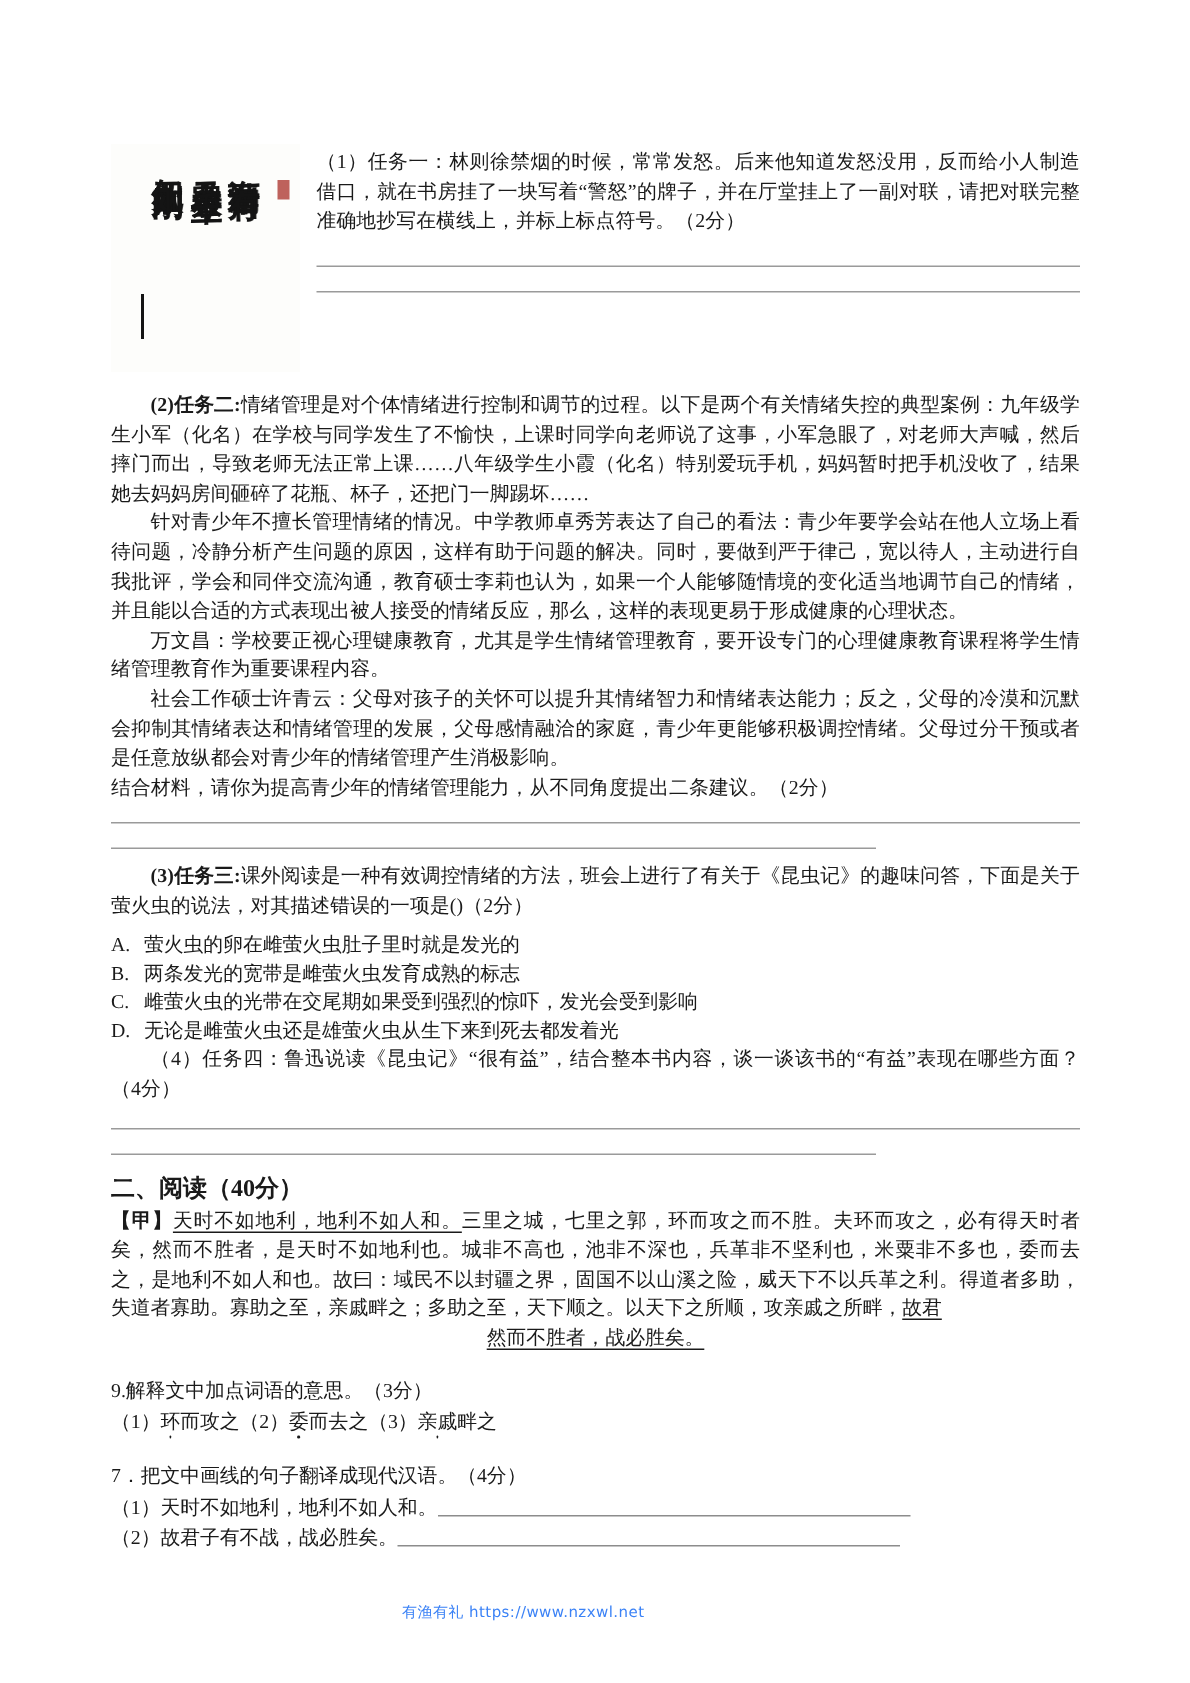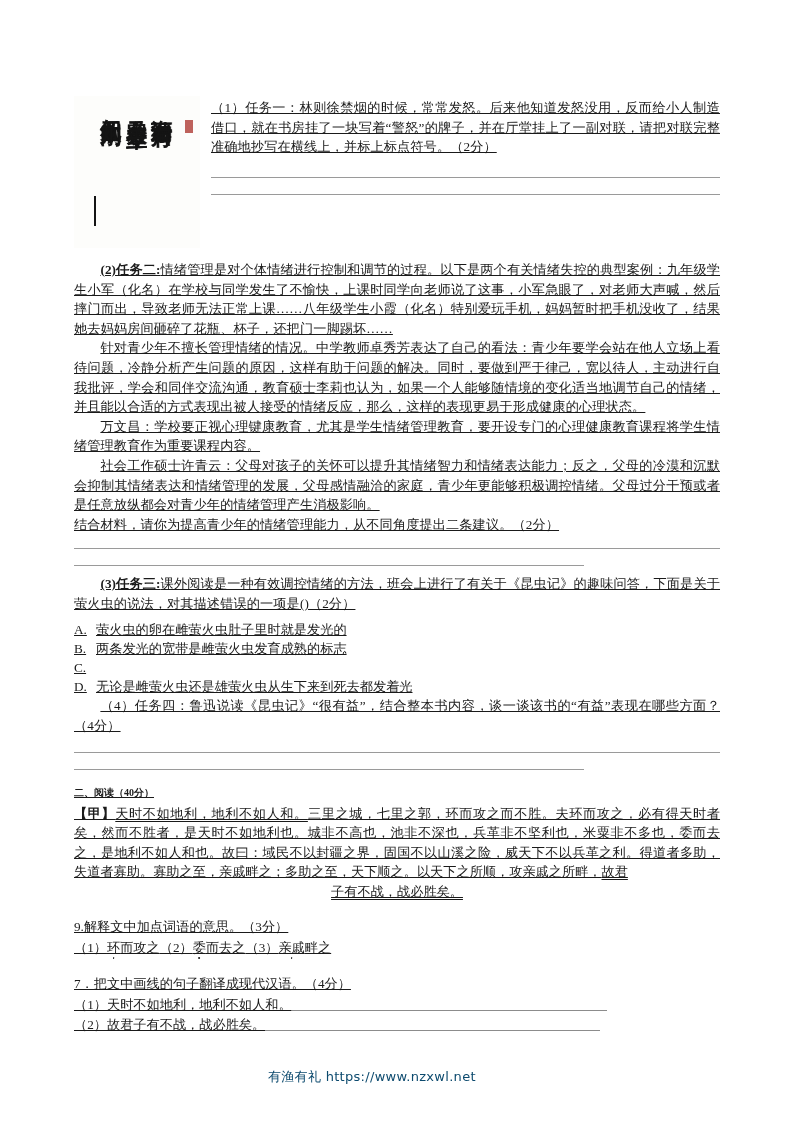--- a/index.html
+++ b/index.html
@@ -20,21 +20,20 @@
     left: 0; top: 0;
     width: 793px;
     height: 1122px;
     padding: 0;
   }
   .content {
     position: absolute;
     left: 74px;
     top: 96px;
     width: 646px;
-    text-decoration: underline;
   }
 
   
   .para {
     font-size: 13.2px;
     line-height: 19.6px;
     text-align: justify;
     text-justify: inter-ideograph;
     margin: 0;
     letter-spacing: 0.1px;
@@ -130,21 +129,21 @@
     margin: 0;
   }
   .choice-key {
     font-family: "Liberation Serif", serif;
     flex: 0 0 auto;
     width: 15px;
   }
 
   
   .sec-head {
-    font-size: 10px;
+    font-size: 16px;
     font-weight: bold;
     line-height: 22px;
     margin: 0;
   }
   .sub-head {
     font-size: 13.6px;
     font-weight: bold;
     line-height: 22px;
     margin: 0;
   }
@@ -193,22 +192,22 @@
   }
   .fill-w1 { width: 315px; }
   .fill-w2 { width: 335px; }
 
   
   .watermark {
     position: absolute;
     left: 268px;
     top: 1068px;
     font-family: "DejaVu Sans", "Liberation Sans", sans-serif;
-    font-size: 13px;
-    color: #0c4a6e;
+    font-size: 10px;
+    color: #3b82f6;
     letter-spacing: 0.3px;
     white-space: nowrap;
   }
 </style>
 </head>
 <body>
 
 <div class="page">
   <div class="content">
 
@@ -258,39 +257,40 @@
     <div class="choice">
       <span class="choice-key">A.</span>
       <span>萤火虫的卵在雌萤火虫肚子里时就是发光的</span>
     </div>
     <div class="choice">
       <span class="choice-key">B.</span>
       <span>两条发光的宽带是雌萤火虫发育成熟的标志</span>
     </div>
     <div class="choice">
       <span class="choice-key">C.</span>
+      <span>雌萤火虫的光带在交尾期如果受到强烈的惊吓，发光会受到影响</span>
     </div>
     <div class="choice">
       <span class="choice-key">D.</span>
       <span>无论是雌萤火虫还是雄萤火虫从生下来到死去都发着光</span>
     </div>
 
     <p class="para indent">（4）任务四：鲁迅说读《昆虫记》“很有益”，结合整本书内容，谈一谈该书的“有益”表现在哪些方面？（4分）</p>
 
     <div class="spacer-16"></div>
     <hr class="rule rule-full">
     <div class="spacer-16"></div>
     <hr class="rule rule-short">
 
     <div class="spacer-12"></div>
 
     <p class="sec-head">二、阅读（40分）</p>
 
     <p class="classic"><span class="b">【甲】</span><span class="u">天时不如地利，地利不如人和。</span><span>三里之城，七里之郭，环而攻之而不胜。夫环而攻之，必有得天时者矣，然而不胜者，是天时不如地利也。城非不高也，池非不深也，兵革非不坚利也，米粟非不多也，委而去之，是地利不如人和也。故曰：域民不以封疆之界，固国不以山溪之险，威天下不以兵革之利。得道者多助，失道者寡助。寡助之至，亲戚畔之；多助之至，天下顺之。以天下之所顺，攻亲戚之所畔，</span><span class="u">故君</span></p>
-    <p class="classic-last"><span class="u">子有不战，战必胜矣。</span></p>
+    <p class="classic-last"><span class="u">然而不胜者，战必胜矣。</span></p>
 
     <div class="spacer-16"></div>
 
     <p class="q-line">9.解释文中加点词语的意思。（3分）</p>
     <p class="q-line">
       <span>（1）</span><span class="dotmark">环</span><span>而攻之</span><span>（2）</span><span class="dotmark">委</span><span>而去之</span><span>（3）</span><span class="dotmark">亲戚</span><span>畔之</span>
     </p>
 
     <div class="spacer-16"></div>
 

